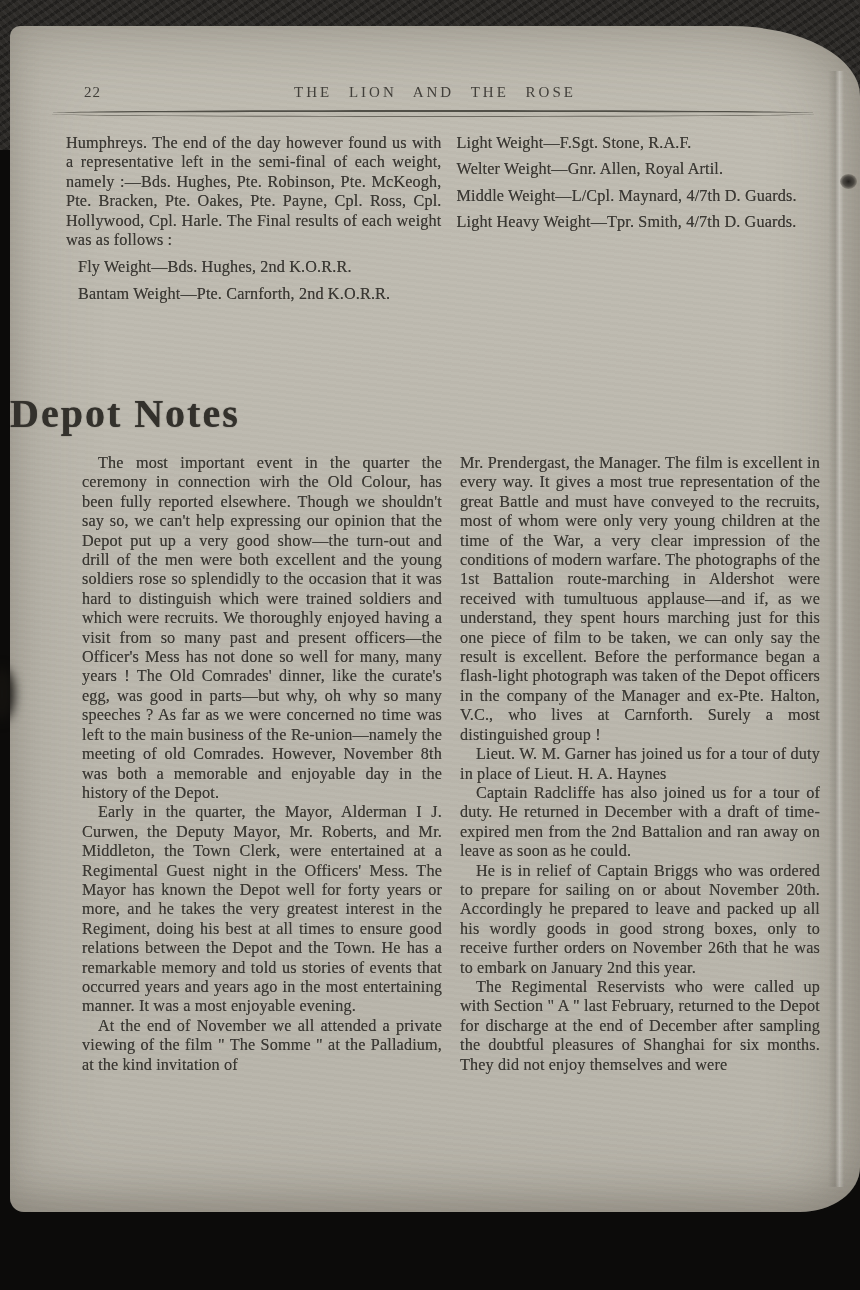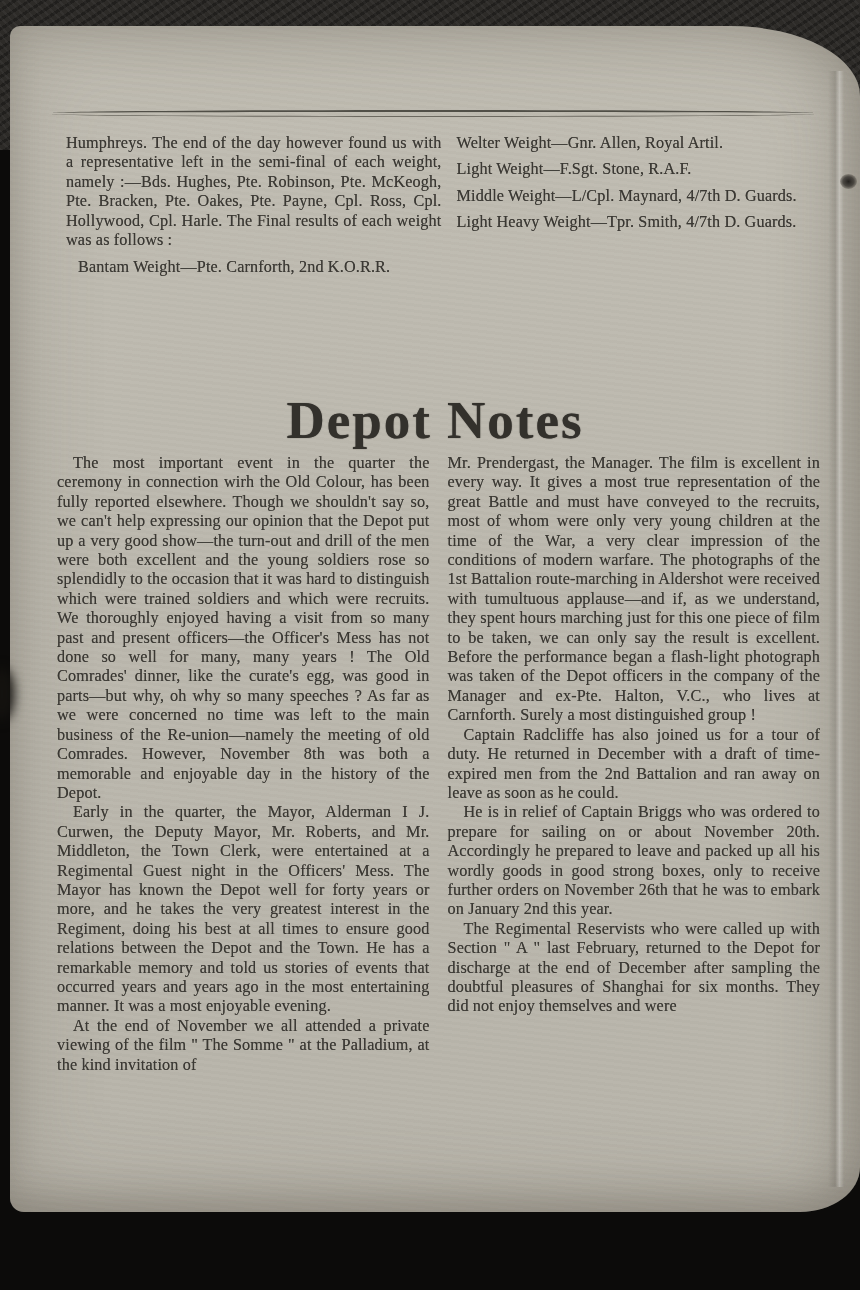--- a/index.html
+++ b/index.html
@@ -71,69 +71,75 @@
   .boxing-col { width:50%; }
   .boxing-col p { margin:0; }
   .results-list { margin-top:8px; }
   .result-item {
     padding-left:44px; text-indent:-32px;
     margin-bottom:7px !important;
   }
   .note-par { text-indent:14px; margin-top:9px !important; }
   .section-heading {
     position:absolute; top:364px; left:0; right:0;
-    text-align:center; margin:0;
-    font-size:53px; font-weight:bold; letter-spacing:2px;
+    margin:0;
+    font-size:40px; font-weight:bold; letter-spacing:2px;
     color:#33312c;
     text-shadow:0 0 1px rgba(40,38,34,0.8);
   }
   .notes-section {
-    position:absolute; top:428px; left:47px; right:40px;
+    position:absolute; top:428px; left:72px; right:40px;
     display:flex; gap:18px;
   }
   .notes-col { width:50%; }
   .notes-col p { margin:0; text-indent:16px; }
   .notes-col p.no-indent { text-indent:0; }
 </style>
 </head>
 <body>
 
 <div class="backdrop-top"></div>
 
 <div class="page">
 
+  <div class="header-row">
+    <span class="page-number">22</span>
+    <h1 class="header-title">THE LION AND THE ROSE</h1>
+  </div>
   <div class="header-rule"></div>
 
   <div class="boxing-section">
     <div class="boxing-col col-text">
       <p>Humphreys.  The end of the day however found us with a representative left in the semi-final of each weight, namely :—Bds. Hughes, Pte. Robinson, Pte. McKeogh, Pte. Bracken, Pte. Oakes, Pte. Payne, Cpl. Ross, Cpl. Hollywood, Cpl. Harle.  The Final results of each weight was as follows :</p>
       <div class="results-list">
+        <p class="result-item">Fly Weight—Bds. Hughes, 2nd K.O.R.R.</p>
         <p class="result-item">Bantam Weight—Pte. Carnforth, 2nd K.O.R.R.</p>
       </div>
     </div>
     <div class="boxing-col col-text">
       <div class="results-list" style="margin-top:0;">
+        <p class="result-item">Light Weight—F.Sgt. Stone, R.A.F.</p>
         <p class="result-item">Welter Weight—Gnr. Allen, Royal Artil.</p>
-        <p class="result-item">Light Weight—F.Sgt. Stone, R.A.F.</p>
         <p class="result-item">Middle Weight—L/Cpl. Maynard, 4/7th D. Guards.</p>
         <p class="result-item">Light Heavy Weight—Tpr. Smith, 4/7th D. Guards.</p>
       </div>
     </div>
   </div>
 
   <h2 class="section-heading">Depot Notes</h2>
 
   <div class="notes-section">
     <div class="notes-col col-text">
       <p>The most important event in the quarter the ceremony in connection wirh the Old Colour, has been fully reported elsewhere.  Though we shouldn't say so, we can't help expressing our opinion that the Depot put up a very good show—the turn-out and drill of the men were both excellent and the young soldiers rose so splendidly to the occasion that it was hard to distinguish which were trained soldiers and which were recruits.  We thoroughly enjoyed having a visit from so many past and present officers—the Officer's Mess has not done so well for many, many years !  The Old Comrades' dinner, like the curate's egg, was good in parts—but why, oh why so many speeches ?  As far as we were concerned no time was left to the main business of the Re-union—namely the meeting of old Comrades.  However, November 8th was both a memorable and enjoyable day in the history of the Depot.</p>
       <p>Early in the quarter, the Mayor, Alderman I J. Curwen, the Deputy Mayor, Mr. Roberts, and Mr. Middleton, the Town Clerk, were entertained at a Regimental Guest night in the Officers' Mess.  The Mayor has known the Depot well for forty years or more, and he takes the very greatest interest in the Regiment, doing his best at all times to ensure good relations between the Depot and the Town.  He has a remarkable memory and told us stories of events that occurred years and years ago in the most entertaining manner.  It was a most enjoyable evening.</p>
       <p>At the end of November we all attended a private viewing of the film " The Somme " at the Palladium, at the kind invitation of</p>
     </div>
     <div class="notes-col col-text">
       <p class="no-indent">Mr. Prendergast, the Manager.  The film is excellent in every way.  It gives a most true representation of the great Battle and must have conveyed to the recruits, most of whom were only very young children at the time of the War, a very clear impression of the conditions of modern warfare.  The photographs of the 1st Battalion route-marching in Aldershot were received with tumultuous applause—and if, as we understand, they spent hours marching just for this one piece of film to be taken, we can only say the result is excellent.  Before the performance began a flash-light photograph was taken of the Depot officers in the company of the Manager and ex-Pte. Halton, V.C., who lives at Carnforth.  Surely a most distinguished group !</p>
+      <p>Lieut. W. M. Garner has joined us for a tour of duty in place of Lieut. H. A. Haynes</p>
       <p>Captain Radcliffe has also joined us for a tour of duty.  He returned in December with a draft of time-expired men from the 2nd Battalion and ran away on leave as soon as he could.</p>
       <p>He is in relief of Captain Briggs who was ordered to prepare for sailing on or about November 20th.  Accordingly he prepared to leave and packed up all his wordly goods in good strong boxes, only to receive further orders on November 26th that he was to embark on January 2nd this year.</p>
       <p>The Regimental Reservists who were called up with Section " A " last February, returned to the Depot for discharge at the end of December after sampling the doubtful pleasures of Shanghai for six months.  They did not enjoy themselves and were</p>
     </div>
   </div>
 
   <div class="fold-crease"></div>
   <div class="ink-spot"></div>
 </div>
 

